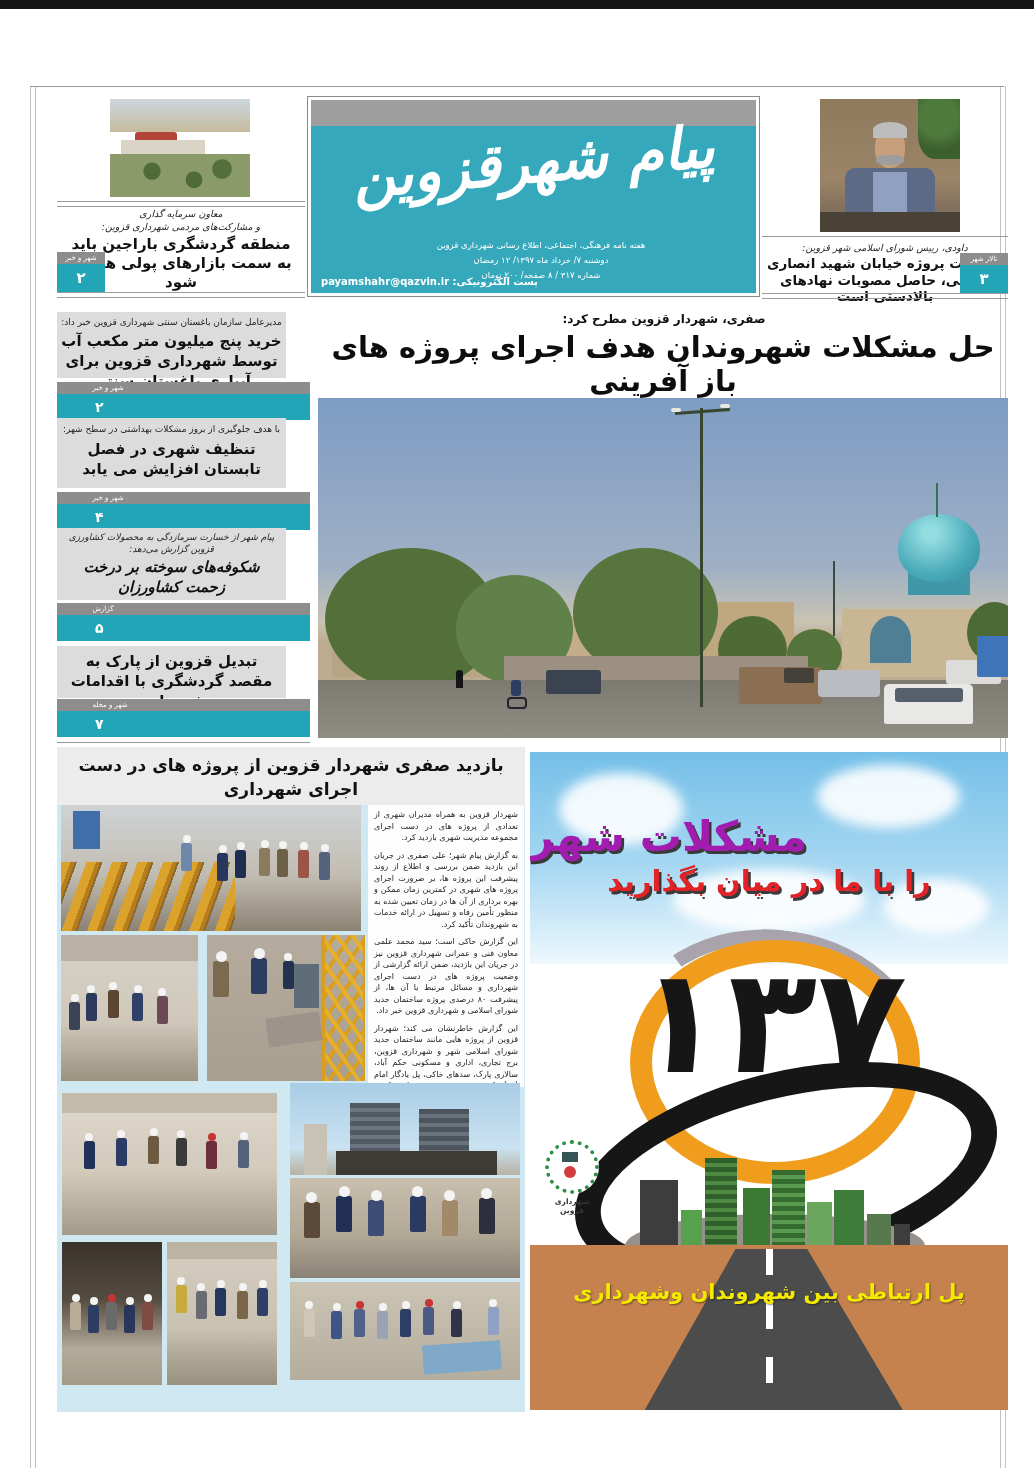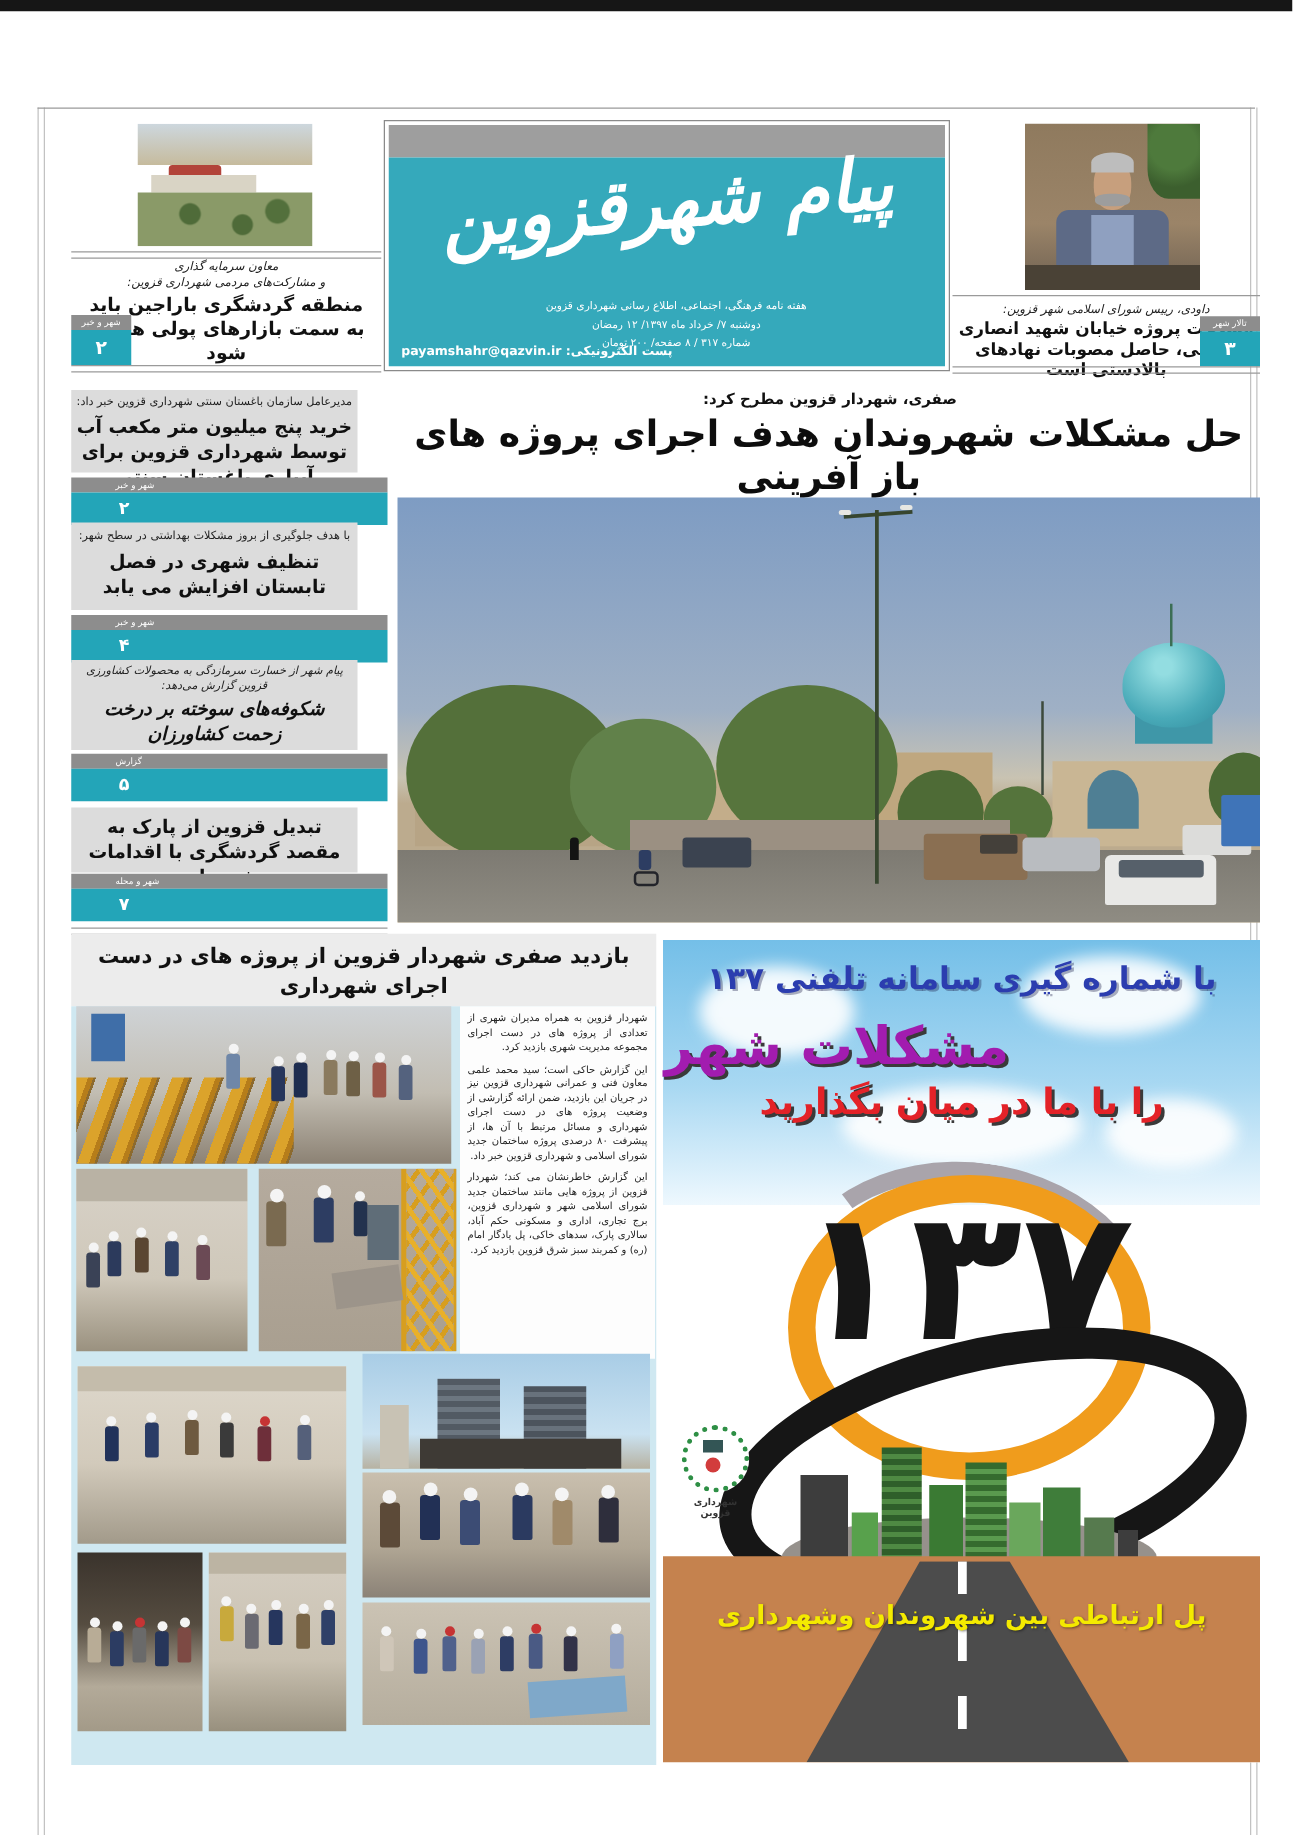--- a/index.html
+++ b/index.html
@@ -223,20 +223,21 @@
   <div class="abs" style="left:27.4%;top:88%;width:16px;height:8px;border:2px solid #23242a;border-radius:4px;background:transparent;"></div>
   <div class="abs" style="left:20%;top:80%;width:7px;height:18px;background:#141414;border-radius:3px 3px 0 0;"></div>
 </div>
 
 <div class="visit-head">بازدید صفری شهردار قزوین از پروژه های در دست اجرای شهرداری</div>
 
 <div class="montage">
 
   <div class="body-col">
     <p>شهردار قزوین به همراه مدیران شهری از تعدادی از پروژه های در دست اجرای مجموعه مدیریت شهری بازدید کرد.</p>
+    <p>به گزارش پیام شهر؛ علی صفری در جریان این بازدید ضمن بررسی و اطلاع از روند پیشرفت این پروژه ها، بر ضرورت اجرای پروژه های شهری در کمترین زمان ممکن و بهره برداری از آن ها در زمان تعیین شده به منظور تأمین رفاه و تسهیل در ارائه خدمات به شهروندان تأکید کرد.</p>
     <p>این گزارش حاکی است؛ سید محمد علمی معاون فنی و عمرانی شهرداری قزوین نیز در جریان این بازدید، ضمن ارائه گزارشی از وضعیت پروژه های در دست اجرای شهرداری و مسائل مرتبط با آن ها، از پیشرفت ۸۰ درصدی پروژه ساختمان جدید شورای اسلامی و شهرداری قزوین خبر داد.</p>
     <p>این گزارش خاطرنشان می کند؛ شهردار قزوین از پروژه هایی مانند ساختمان جدید شورای اسلامی شهر و شهرداری قزوین، برج تجاری، اداری و مسکونی حکم آباد، سالاری پارک، سدهای خاکی، پل یادگار امام (ره) و کمربند سبز شرق قزوین بازدید کرد.</p>
   </div>
 
   <div class="photo" style="left:4px;top:0;width:300px;height:126px;background:linear-gradient(to bottom,#cfd3d6 0%,#c2bdb2 55%,#8c8274 100%);">
     <div class="abs" style="left:0;bottom:0;width:58%;height:55%;background:repeating-linear-gradient(110deg,#dba32b 0 9px,#b67d1a 9px 13px,#8c6a2e 13px 15px,transparent 15px 24px);"></div>
     <div class="abs" style="left:4%;top:5%;width:9%;height:30%;background:#3f6ea8;"></div>
     <i class="p" style="left:52%;top:38%;background:#27365c;"></i>
     <i class="p" style="left:58%;top:36%;background:#1e2d50;"></i>
     <i class="p" style="left:66%;top:34%;background:#8a7a5e;"></i>
@@ -320,21 +321,20 @@
   </div>
 </div>
 
 <div class="poster">
   <div class="p-sky">
     <div class="cloud" style="left:6%;top:10%;width:26%;height:34%;"></div>
     <div class="cloud" style="left:60%;top:6%;width:30%;height:30%;"></div>
     <div class="cloud" style="left:30%;top:55%;width:40%;height:30%;"></div>
     <div class="cloud" style="left:74%;top:60%;width:22%;height:26%;"></div>
   </div>
-  <div class="p-blue">با شماره گیری سامانه تلفنی ۱۳۷</div>
   <div class="p-red1">مشکلات شهر</div>
   <div class="p-red2">را با ما در میان بگذارید</div>
 
   <div class="ring-gray"></div>
   <div class="ring"></div>
   <div class="digits">۱۳۷</div>
   <div class="swoosh"></div>
   <div class="mound"></div>
 
   <div class="skyline">

